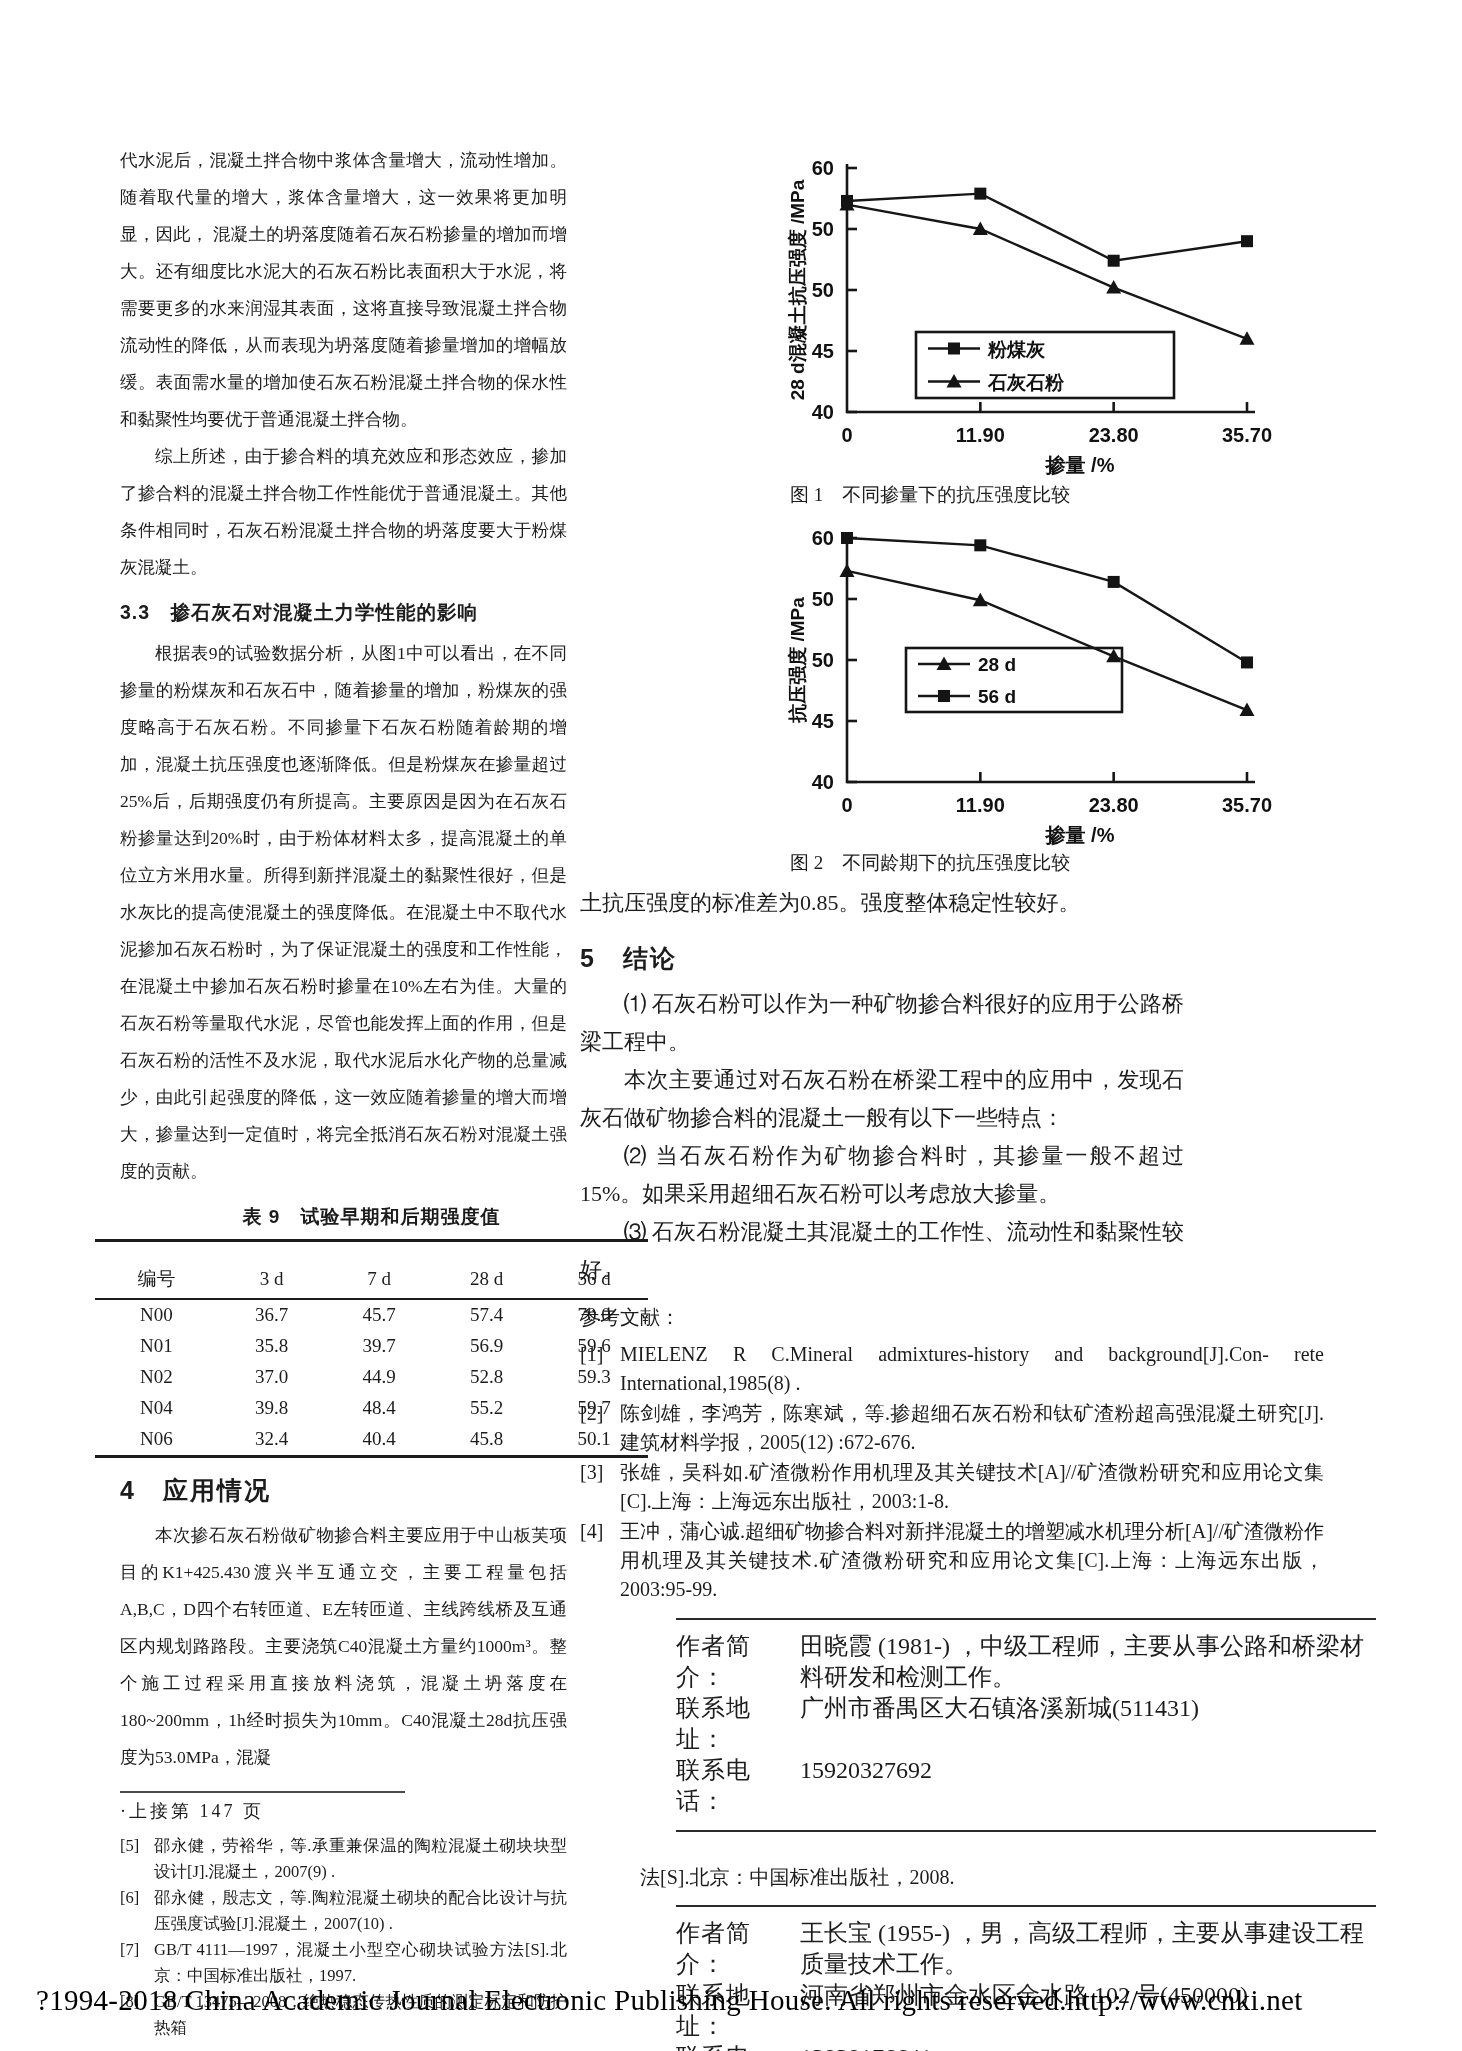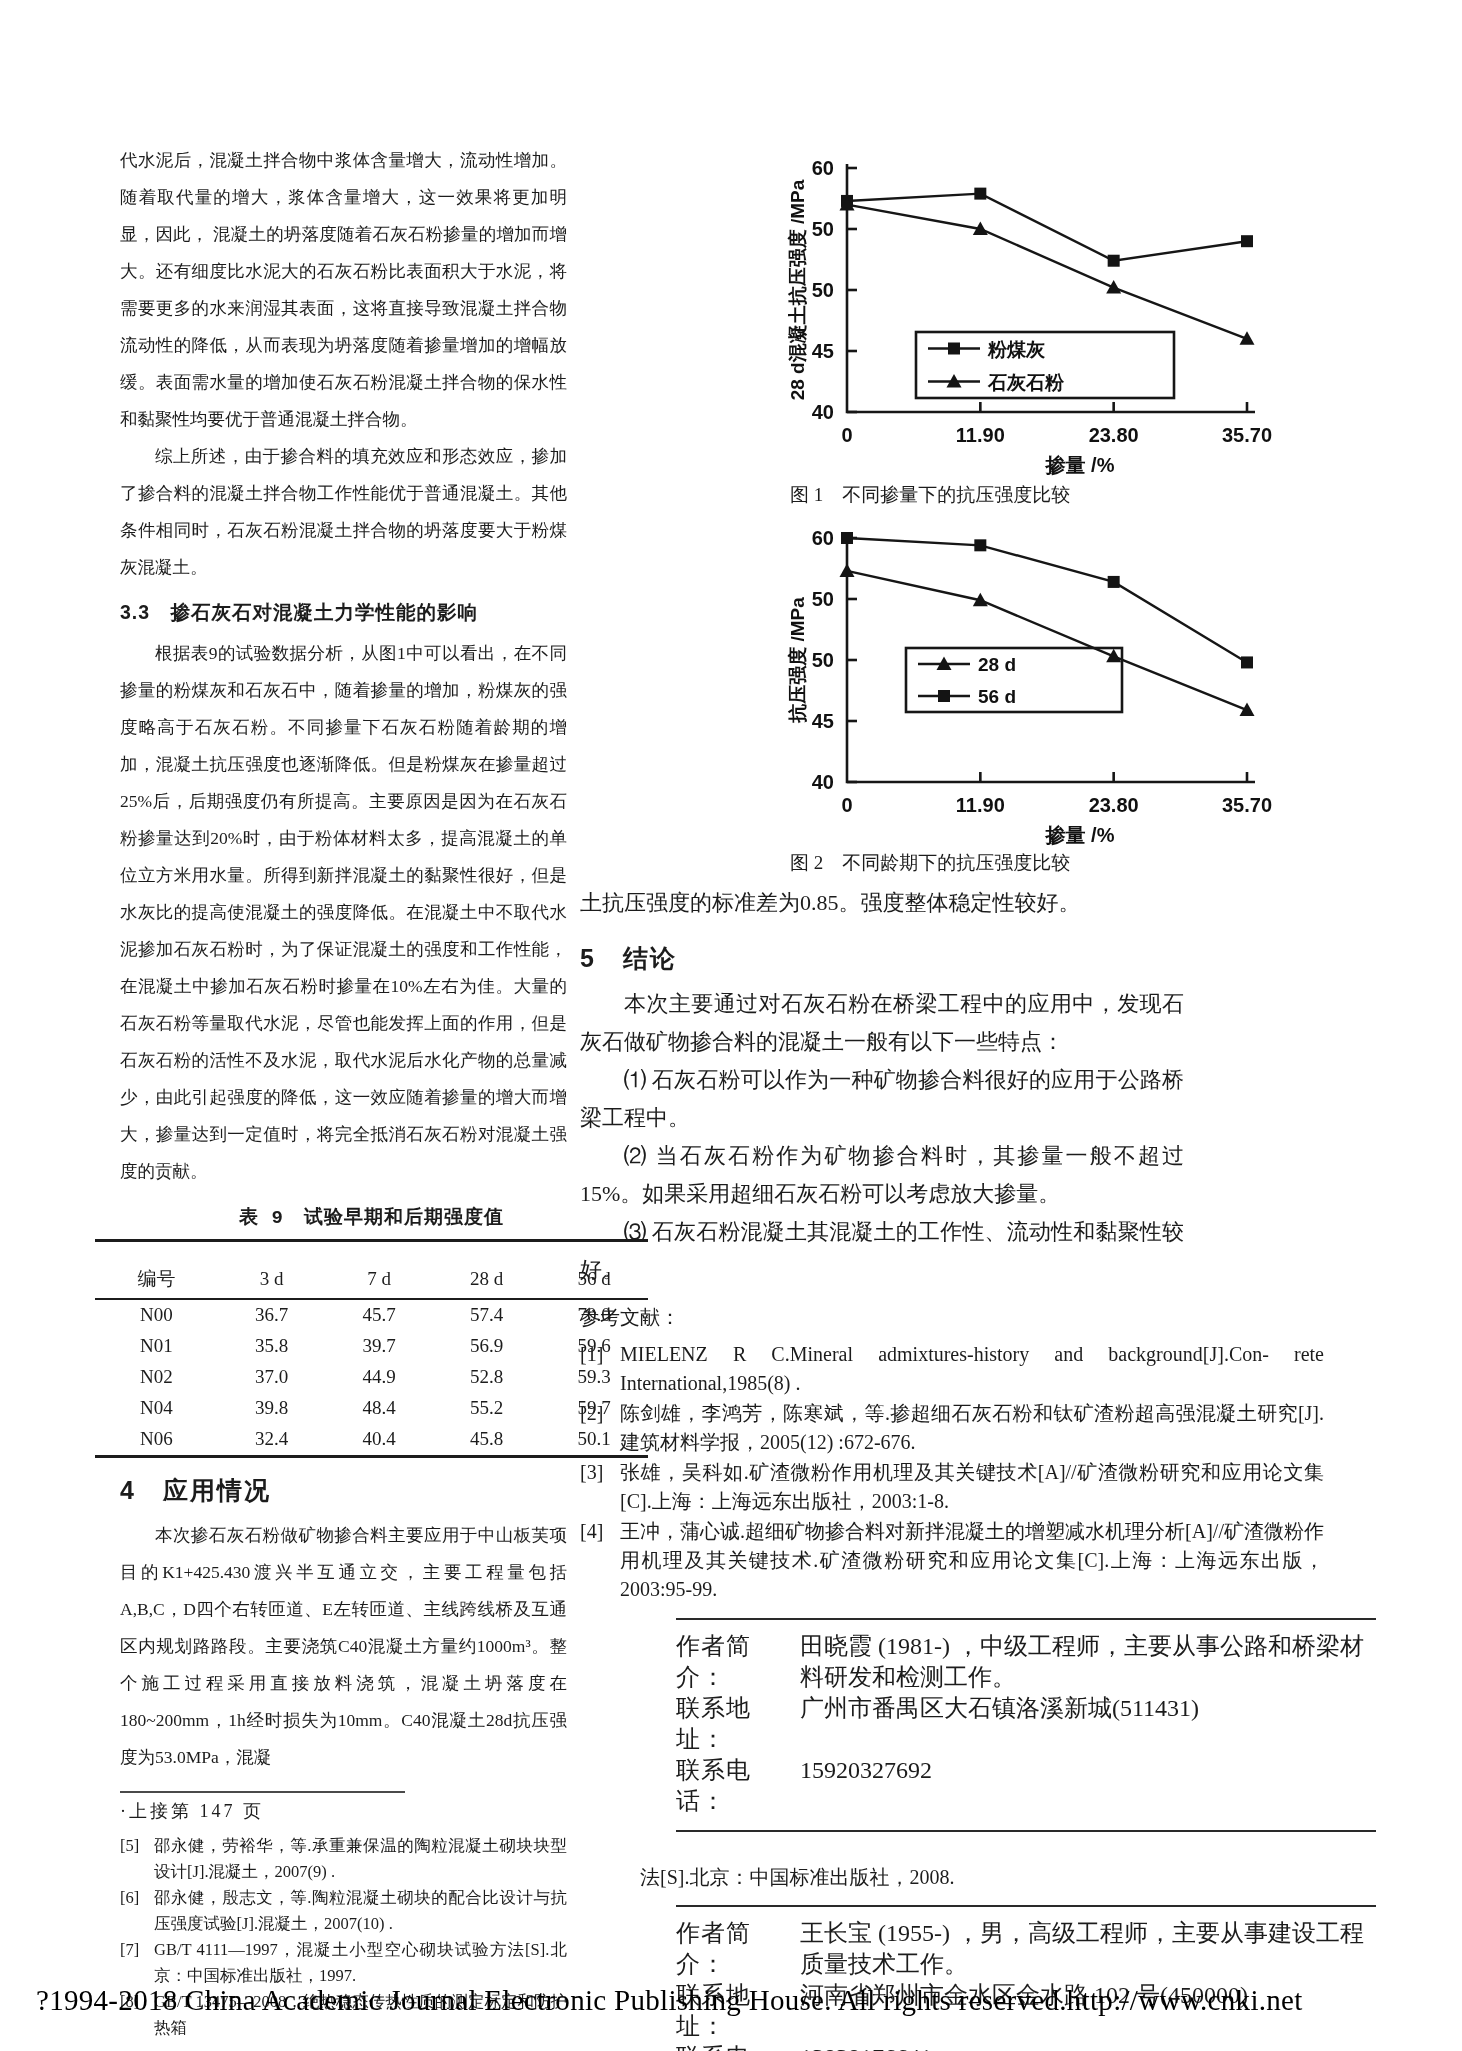--- a/index.html
+++ b/index.html
@@ -10,21 +10,21 @@
   .col-r{position:absolute;left:580px;top:140px;width:814px;}
   
   .p{font-size:17.5px;line-height:37px;text-align:justify;margin:0;}
   .ind{text-indent:2em;}
   .h33{font-family:"Liberation Sans","DejaVu Sans",sans-serif;font-size:19.5px;font-weight:700;
        margin:13px 0 9px;letter-spacing:1px;}
   .hsec{font-family:"Liberation Sans","DejaVu Sans",sans-serif;font-size:25px;font-weight:700;
         margin:16px 0 10px;letter-spacing:2px;}
   
   .tblwrap{margin:14px 0 0 -25px;width:553px;}
-  .tbltitle{text-align:center;font-family:Liberation Mono, monospace;
+  .tbltitle{text-align:center;font-family:Liberation Sans, sans-serif;
             font-weight:700;font-size:19px;margin:0 0 9px;letter-spacing:1px;}
   table{width:100%;border-collapse:collapse;border-top:3px solid #1c1c1c;border-bottom:3px solid #1c1c1c;}
   th{font-weight:400;font-size:19px;padding:24px 0 6px;border-bottom:2px solid #1c1c1c;text-align:center;}
   td{font-size:19px;text-align:center;padding:4px 0 5px;}
   
   .contrule{width:285px;border-top:2.5px solid #4a4a4a;margin:15px 0 6px;}
   .contnote{font-size:18px;margin:0 0 10px;letter-spacing:3px;}
   .refs{font-size:16.5px;line-height:25.5px;}
   .ref{display:flex;margin-bottom:1px;}
   .refno{flex:0 0 34px;}
@@ -226,22 +226,22 @@
           <text x="398" y="155" class="ct">28 d</text>
           <line x1="338" y1="180" x2="390" y2="180" class="sline"></line>
           <rect x="358" y="174" width="12" height="12" fill="#141414"></rect>
           <text x="398" y="187" class="ct">56 d</text>
         </svg>
       <figcaption class="figcap">图 2　不同龄期下的抗压强度比较</figcaption>
     </figure>
 
     <p class="pr">土抗压强度的标准差为0.85。强度整体稳定性较好。</p>
     <div class="hsec" style="margin-top:20px">5　结论</div>
+    <p class="pr ind">⑴ 石灰石粉可以作为一种矿物掺合料很好的应用于公路桥梁工程中。</p>
     <p class="pr ind">本次主要通过对石灰石粉在桥梁工程中的应用中，发现石灰石做矿物掺合料的混凝土一般有以下一些特点：</p>
-    <p class="pr ind">⑴ 石灰石粉可以作为一种矿物掺合料很好的应用于公路桥梁工程中。</p>
     <p class="pr ind">⑵ 当石灰石粉作为矿物掺合料时，其掺量一般不超过15%。如果采用超细石灰石粉可以考虑放大掺量。</p>
     <p class="pr ind">⑶ 石灰石粉混凝土其混凝土的工作性、流动性和黏聚性较好。</p>
 
     <div class="refstitle">参考文献：</div>
     <div class="refs refsR">
       <div class="ref">
         <span class="refno">[1]</span>
         <span class="reftext">MIELENZ R C.Mineral admixtures-history and background[J].Con- rete International,1985(8) .</span>
       </div>
       <div class="ref">

